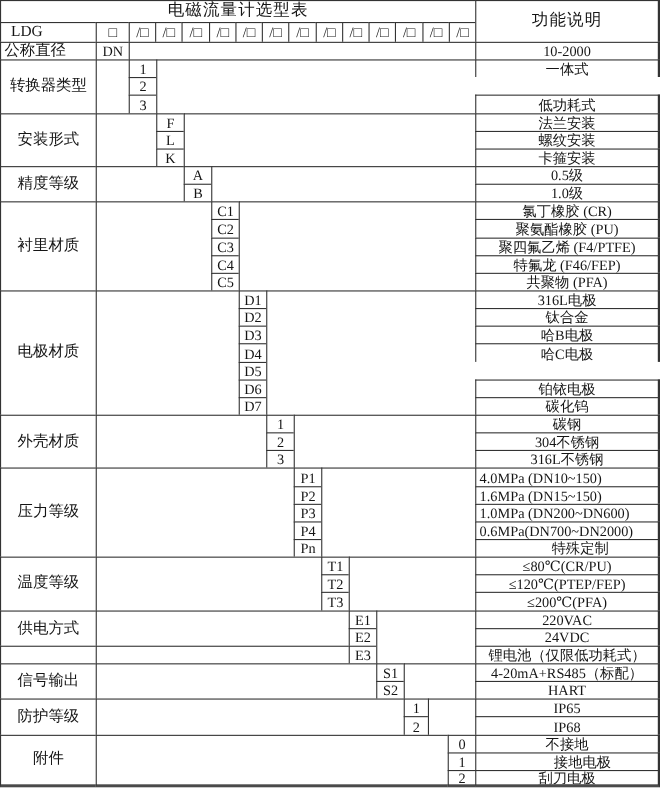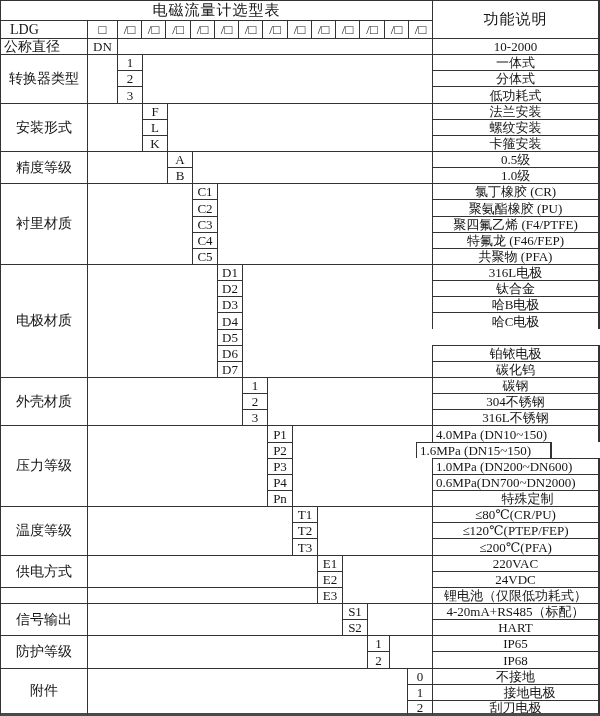--- a/index.html
+++ b/index.html
@@ -46,21 +46,20 @@
     <div class="cell slot" style="left: 408px; top: 20px; width: 24px; height: 18px;">/□</div>
     <div class="cell lbl left" style="left: 0px; top: 38px; width: 87px; height: 16px;">公称直径</div>
     <div class="cell code" style="left: 87px; top: 38px; width: 30px; height: 16px;">DN</div>
     <div class="cell er" style="left: 432px; top: 38px; width: 168px; height: 16px;">10-2000</div>
     <div class="cell" style="left: 117px; top: 38px; width: 315px; height: 16px;"></div>
     <div class="cell lbl" style="left: 0px; top: 54px; width: 87px; height: 49px;">转换器类型</div>
     <div class="cell" style="left: 87px; top: 54px; width: 30px; height: 49px;"></div>
     <div class="cell code" style="left: 117px; top: 54px; width: 25px; height: 16px;">1</div>
     <div class="cell er" style="left: 432px; top: 54px; width: 168px; height: 16px;">一体式</div>
     <div class="cell code" style="left: 117px; top: 70px; width: 25px; height: 16px;">2</div>
-    <div class="cell er" style="left: 432px; top: 70px; width: 168px; height: 16px;">分体式</div>
     <div class="cell code" style="left: 117px; top: 86px; width: 25px; height: 17px;">3</div>
     <div class="cell er" style="left: 432px; top: 86px; width: 168px; height: 17px;">低功耗式</div>
     <div class="cell" style="left: 142px; top: 54px; width: 290px; height: 49px;"></div>
     <div class="cell lbl" style="left: 0px; top: 103px; width: 87px; height: 48px;">安装形式</div>
     <div class="cell" style="left: 87px; top: 103px; width: 55px; height: 48px;"></div>
     <div class="cell code" style="left: 142px; top: 103px; width: 25px; height: 16px;">F</div>
     <div class="cell er" style="left: 432px; top: 103px; width: 168px; height: 16px;">法兰安装</div>
     <div class="cell code" style="left: 142px; top: 119px; width: 25px; height: 16px;">L</div>
     <div class="cell er" style="left: 432px; top: 119px; width: 168px; height: 16px;">螺纹安装</div>
     <div class="cell code" style="left: 142px; top: 135px; width: 25px; height: 16px;">K</div>
@@ -109,21 +108,21 @@
     <div class="cell code" style="left: 242px; top: 393px; width: 25px; height: 16px;">2</div>
     <div class="cell er" style="left: 432px; top: 393px; width: 168px; height: 16px;">304不锈钢</div>
     <div class="cell code" style="left: 242px; top: 409px; width: 25px; height: 16px;">3</div>
     <div class="cell er" style="left: 432px; top: 409px; width: 168px; height: 16px;">316L不锈钢</div>
     <div class="cell" style="left: 267px; top: 377px; width: 165px; height: 48px;"></div>
     <div class="cell lbl" style="left: 0px; top: 425px; width: 87px; height: 81px;">压力等级</div>
     <div class="cell" style="left: 87px; top: 425px; width: 180px; height: 81px;"></div>
     <div class="cell code" style="left: 267px; top: 425px; width: 25px; height: 17px;">P1</div>
     <div class="cell left er" style="left: 432px; top: 425px; width: 168px; height: 17px;">4.0MPa (DN10~150)</div>
     <div class="cell code" style="left: 267px; top: 442px; width: 25px; height: 16px;">P2</div>
-    <div class="cell left er" style="left: 416px; top: 442px; width: 136px; height: 16px;">1.6MPa (DN15~150)</div>
+    <div class="cell left er" style="left: 432px; top: 442px; width: 168px; height: 16px;">1.6MPa (DN15~150)</div>
     <div class="cell code" style="left: 267px; top: 458px; width: 25px; height: 16px;">P3</div>
     <div class="cell left er" style="left: 432px; top: 458px; width: 168px; height: 16px;">1.0MPa (DN200~DN600)</div>
     <div class="cell code" style="left: 267px; top: 474px; width: 25px; height: 16px;">P4</div>
     <div class="cell left er" style="left: 432px; top: 474px; width: 168px; height: 16px;">0.6MPa(DN700~DN2000)</div>
     <div class="cell code" style="left: 267px; top: 490px; width: 25px; height: 16px;">Pn</div>
     <div class="cell er" style="left: 432px; top: 490px; width: 168px; height: 16px; padding-left: 24px;">特殊定制</div>
     <div class="cell" style="left: 292px; top: 425px; width: 140px; height: 81px;"></div>
     <div class="cell lbl" style="left: 0px; top: 506px; width: 87px; height: 49px;">温度等级</div>
     <div class="cell" style="left: 87px; top: 506px; width: 205px; height: 49px;"></div>
     <div class="cell code" style="left: 292px; top: 506px; width: 25px; height: 16px;">T1</div>

